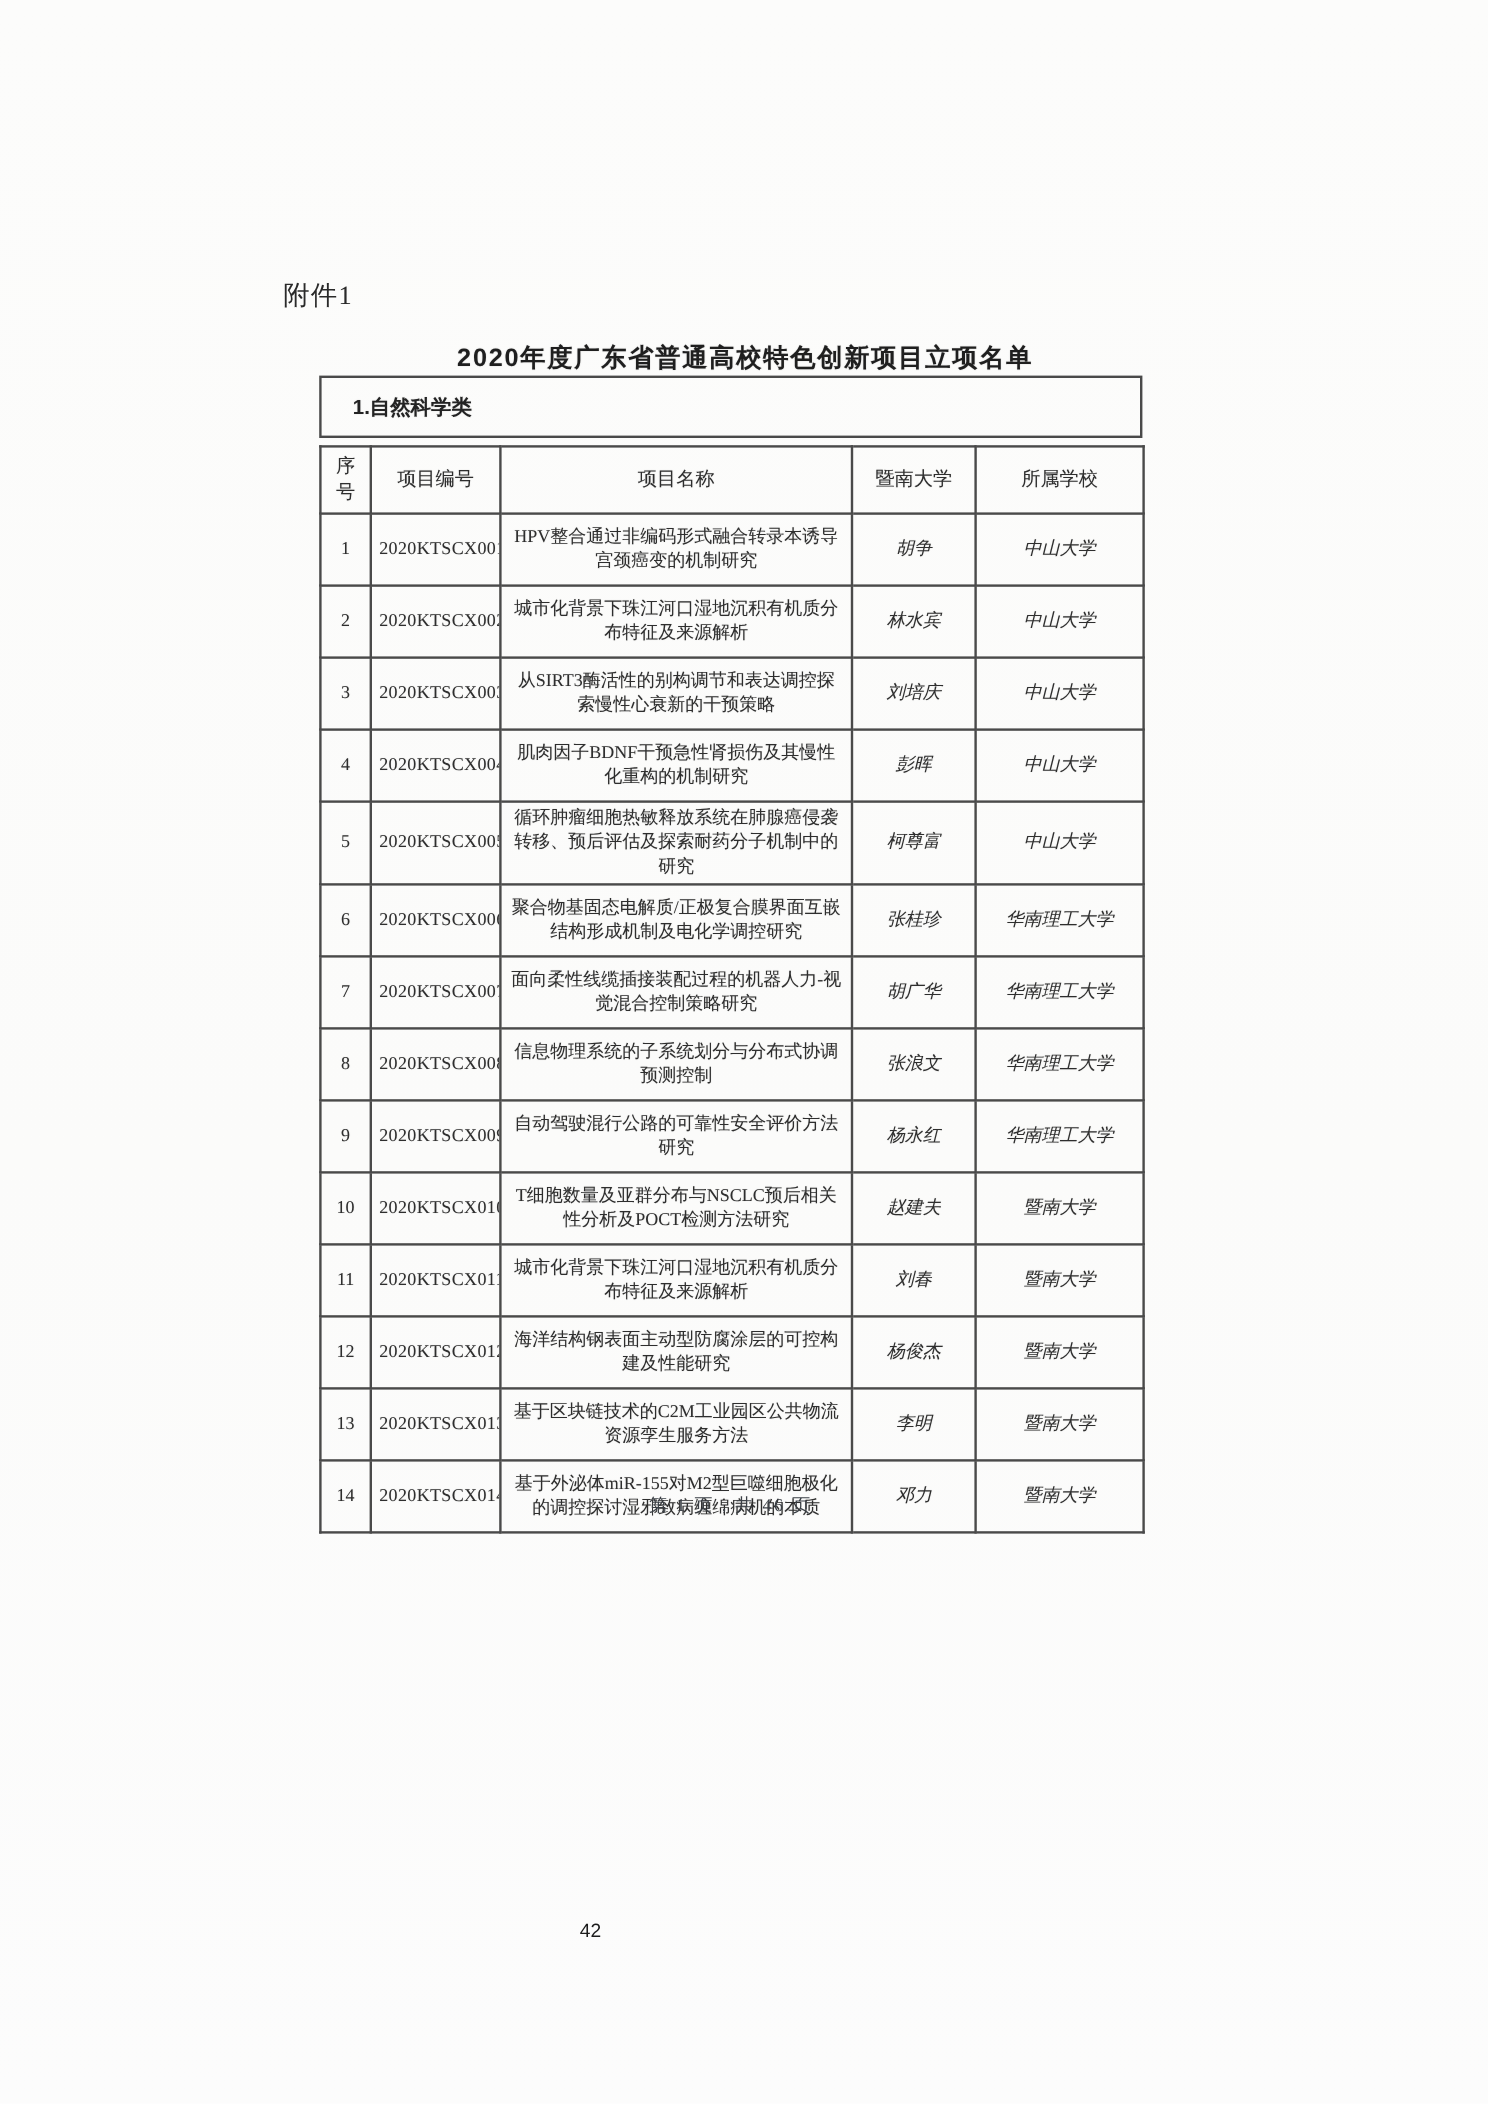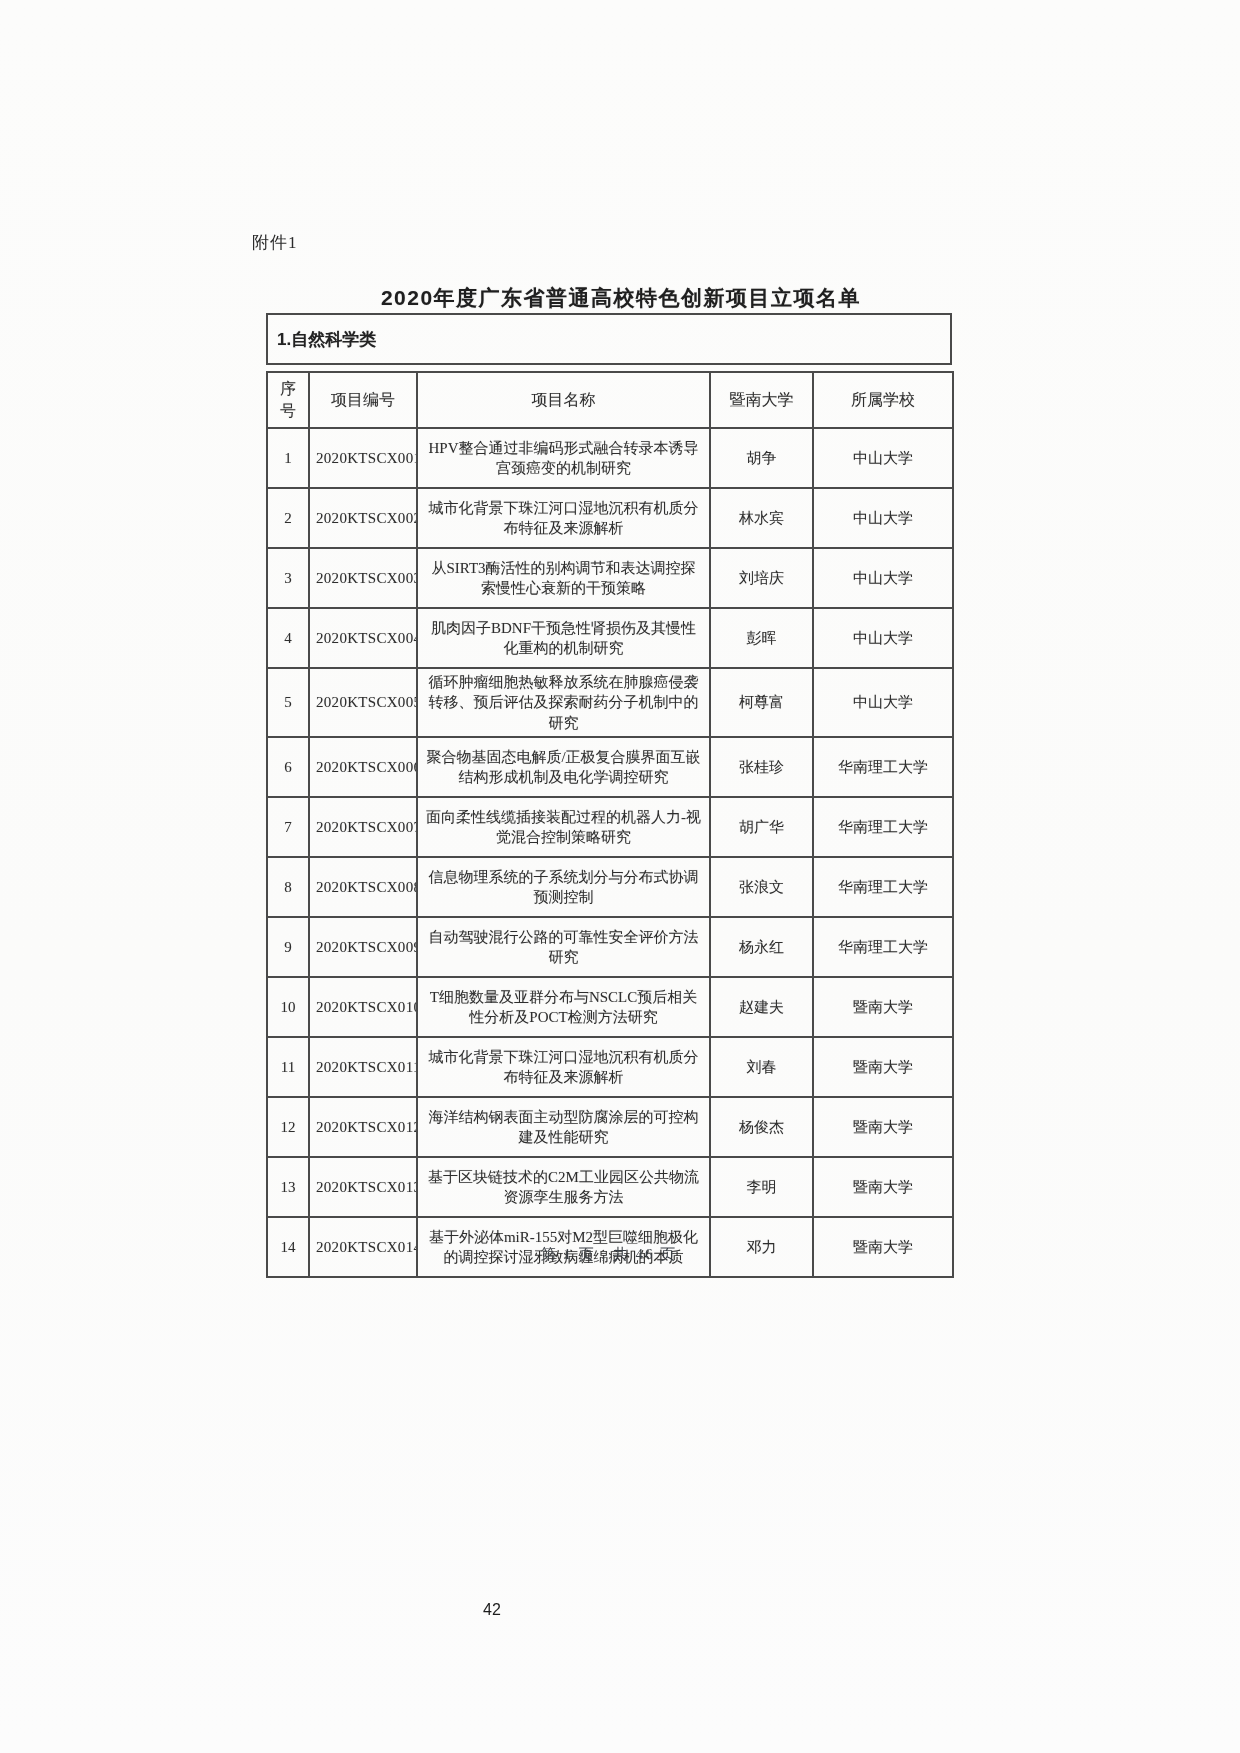--- a/index.html
+++ b/index.html
@@ -10,22 +10,22 @@
     color: #303030;
     position: relative;
     overflow: hidden;
   }
   .scan-page {
     position: absolute; inset: 0;
     background: linear-gradient(180deg, #fcfcfb 0%, #fbfbfa 55%, #fcfcfc 100%);
   }
   .attachment-label {
     position: absolute;
-    left: 252px; top: 231px;
-    font-size: 17px;
+    left: 236px; top: 231px;
+    font-size: 22px;
     color: #2a2a2a;
     letter-spacing: 1px;
   }
   .doc-title {
     position: absolute;
     left: 266px; top: 272px; width: 686px;
     margin: 12px;
     text-align: center;
     font-family: "Liberation Sans", "DejaVu Sans", sans-serif;
     font-size: 21px;
@@ -33,21 +33,21 @@
     color: #1f1f1f;
     letter-spacing: 1.5px;
     text-shadow: 0 0 1px rgba(40,40,40,0.3);
   }
   .section-box {
     position: absolute;
     left: 266px; top: 313px; width: 686px; height: 52px;
     box-sizing: border-box;
     border: 2px solid #4a4a4a;
     display: flex; align-items: center;
-    padding-left: 9px;
+    padding-left: 26px;
     font-family: "Liberation Sans", "DejaVu Sans", sans-serif;
     font-size: 17px; font-weight: 700;
     color: #232323;
     text-shadow: 0 0 1px rgba(40,40,40,0.25);
   }
   table.grid {
     position: absolute;
     left: 266px; top: 371px; width: 686px;
     border-collapse: collapse;
     table-layout: fixed;
@@ -63,21 +63,21 @@
     text-shadow: 0 0 1px rgba(60,60,60,0.22);
     overflow: hidden;
   }
   table.grid th {
     height: 48px;
     font-weight: normal;
     font-size: 16px;
   }
   table.grid td { height: 52px; }
   td.cell-code { letter-spacing: 0.3px; }
-  td.cell-leader, td.cell-school { font-size: 16px; }
+  td.cell-leader, td.cell-school { font-size: 16px; font-style: italic; }
   .pagination-line {
     position: absolute;
     left: 266px; top: 1245px; width: 686px;
     text-align: center;
     font-size: 15px;
     color: #3a3f45;
     letter-spacing: 2px;
   }
   .page-number {
     position: absolute;

